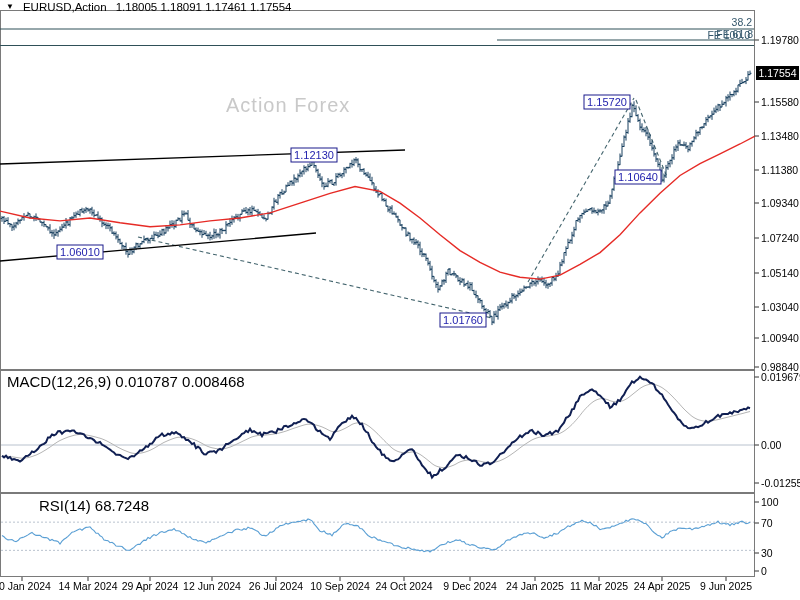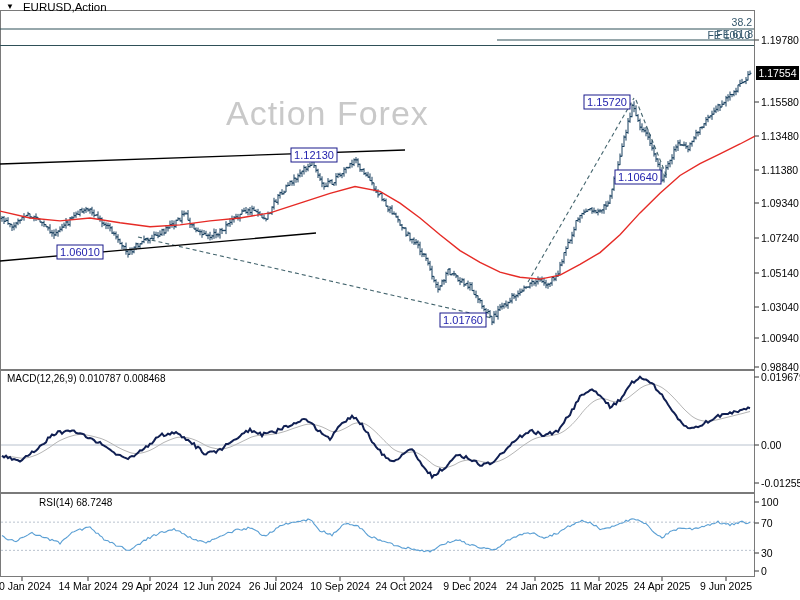--- a/index.html
+++ b/index.html
@@ -3,23 +3,23 @@
 <meta charset="utf-8">
 <style>
   html,body{margin:0;padding:0;background:#fff;}
   #screen{position:relative;width:800px;height:600px;background:#fff;overflow:hidden;
           font-family:"Liberation Sans",sans-serif;}
   #chart{position:absolute;left:0;top:0;}
   #chart text{font-family:"Liberation Sans",sans-serif;}
   .titlebar{position:absolute;left:6px;top:1px;height:12px;display:flex;align-items:center;
             gap:9px;font-size:11.5px;color:#000;z-index:5;}
   .tri{font-size:8px;line-height:8px;color:#000;cursor:default;}
-  .watermark{position:absolute;left:226px;top:94px;font-size:34px;color:#c9c9c9;
+  .watermark{position:absolute;left:226px;top:94px;font-size:20px;color:#c9c9c9;
              letter-spacing:1px;z-index:1;}
-  .panel-label{position:absolute;left:7px;font-size:10px;color:#000;z-index:5;}
+  .panel-label{position:absolute;left:7px;font-size:15px;color:#000;z-index:5;}
   #macd-label{top:373px;}
   #rsi-label{top:497px;padding-left:32px;}
 </style>
 </head>
 <body>
 
 <div id="screen">
   <div class="watermark">Action Forex</div>
 
   <svg id="chart" width="800" height="600">
@@ -113,17 +113,18 @@
       <text x="599" y="590" text-anchor="middle" font-size="10.5" fill="#000000">11 Mar 2025</text>
       <line x1="662" y1="577" x2="662" y2="581" stroke="#333"></line>
       <text x="662" y="590" text-anchor="middle" font-size="10.5" fill="#000000">24 Apr 2025</text>
       <line x1="726" y1="577" x2="726" y2="581" stroke="#333"></line>
       <text x="726" y="590" text-anchor="middle" font-size="10.5" fill="#000000">9 Jun 2025</text>
     </svg>
 
   <div class="titlebar">
     <span class="tri">▼</span>
     <span>EURUSD,Action</span>
+    <span>1.18005 1.18091 1.17461 1.17554</span>
   </div>
 
   <div class="panel-label" id="macd-label">MACD(12,26,9) 0.010787 0.008468</div>
   <div class="panel-label" id="rsi-label">RSI(14) 68.7248</div>
 </div>
 
 </body></html>

